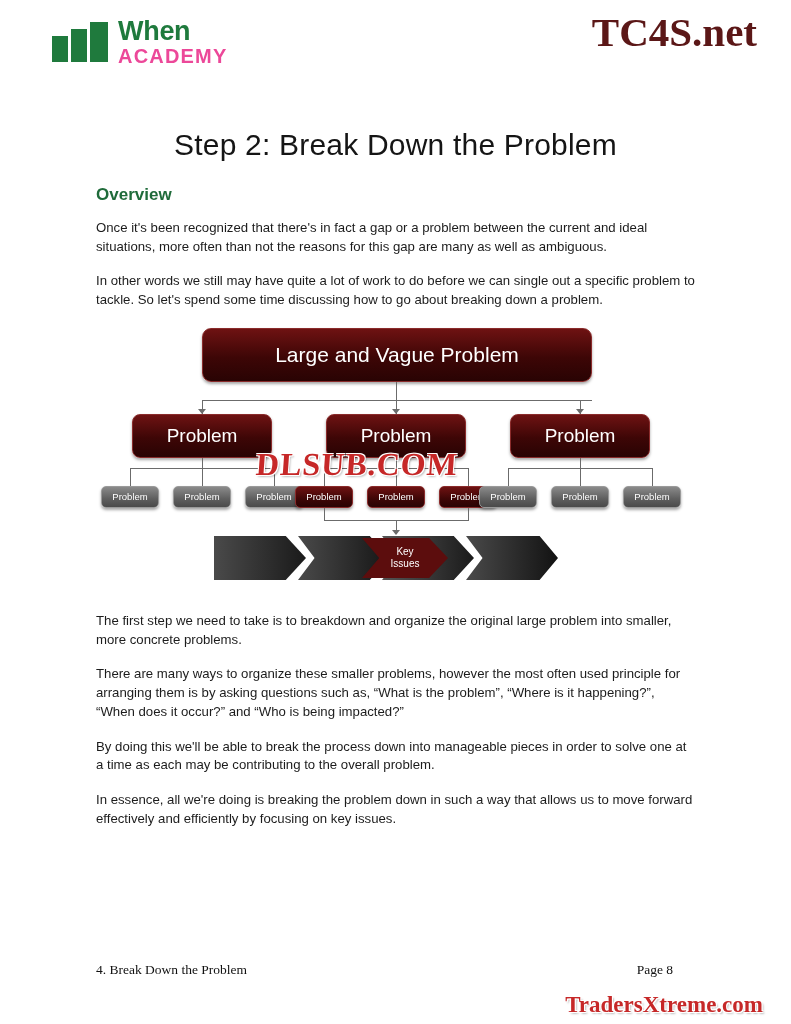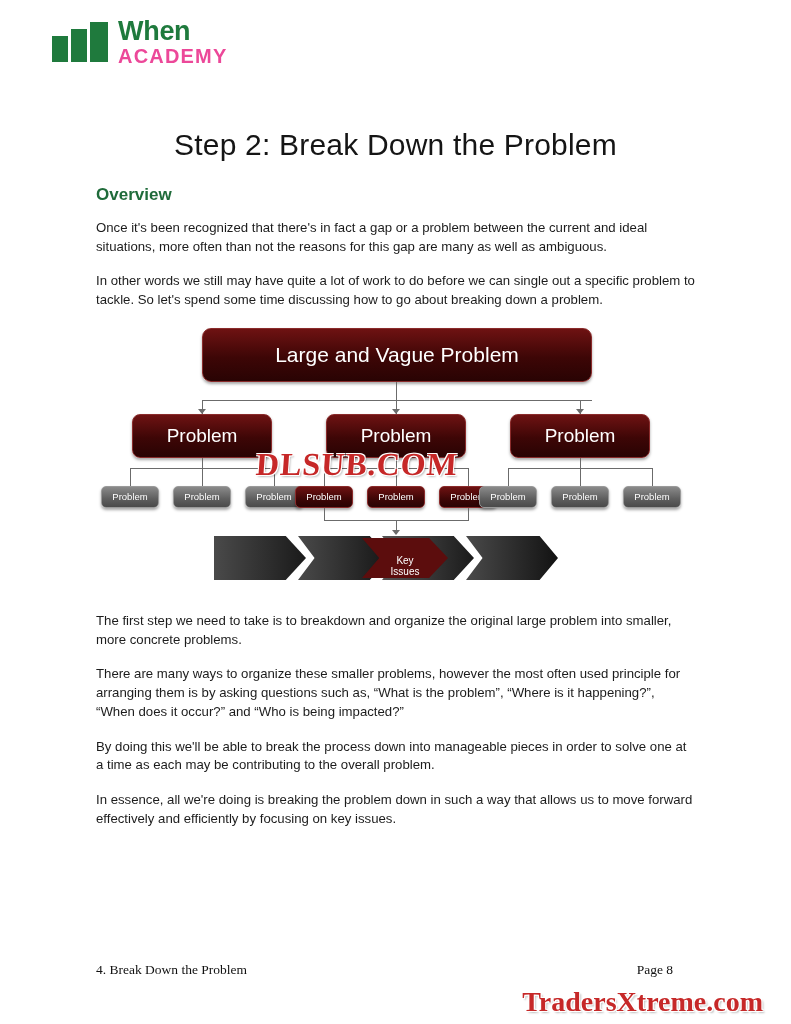--- a/index.html
+++ b/index.html
@@ -185,21 +185,21 @@
     width: 86px;
     height: 40px;
     background: #5c0d0d;
     clip-path: polygon(0 0, 78% 0, 100% 50%, 78% 100%, 0 100%, 20% 50%);
     color: #fff;
     font-size: 10px;
     line-height: 1.15;
     display: flex;
     flex-direction: column;
     align-items: center;
-    justify-content: flex-end;
+    justify-content: center;
     text-align: center;
   }
 
   
   .wm-dlsub {
     position: absolute;
     left: 160px;
     top: 118px;
     font-family: "Liberation Serif", serif;
     font-size: 32px;
@@ -225,21 +225,21 @@
     color: #111;
     display: flex;
     justify-content: space-between;
   }
   .footer .pg { margin-right: 22px; }
   .wm-traders {
     position: absolute;
     right: 28px;
     bottom: 6px;
     font-family: "Liberation Serif", serif;
-    font-size: 28px;
+    font-size: 23px;
     font-weight: bold;
     color: #c62828;
     text-shadow:
       1px 1px 0 #fff, -1px 1px 0 #fff, 1px -1px 0 #fff, -1px -1px 0 #fff,
       2px 2px 2px rgba(0,0,0,0.25);
   }
 </style>
 </head>
 <body>
 
@@ -248,20 +248,21 @@
     <div class="logo-mark">
       <span class="bar b1"></span>
       <span class="bar b2"></span>
       <span class="bar b3"></span>
     </div>
     <div class="logo-text">
       <div class="logo-gemba">When</div>
       <div class="logo-academy">ACADEMY</div>
     </div>
   </div>
+  <div class="tc4s">TC4S.net</div>
 </div>
 
 <div class="doc">
 
   <h1 class="title">Step 2: Break Down the Problem</h1>
 
   <h2 class="section">Overview</h2>
 
   <p class="body">Once it's been recognized that there's in fact a gap or a problem between the current and ideal situations, more often than not the reasons for this gap are many as well as ambiguous.</p>
 

